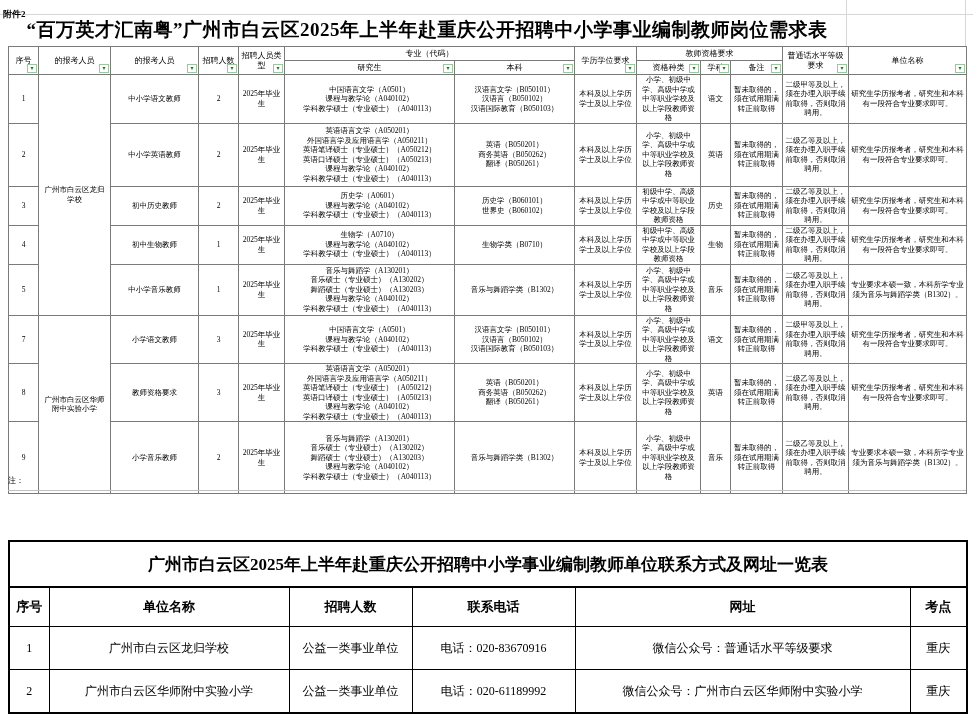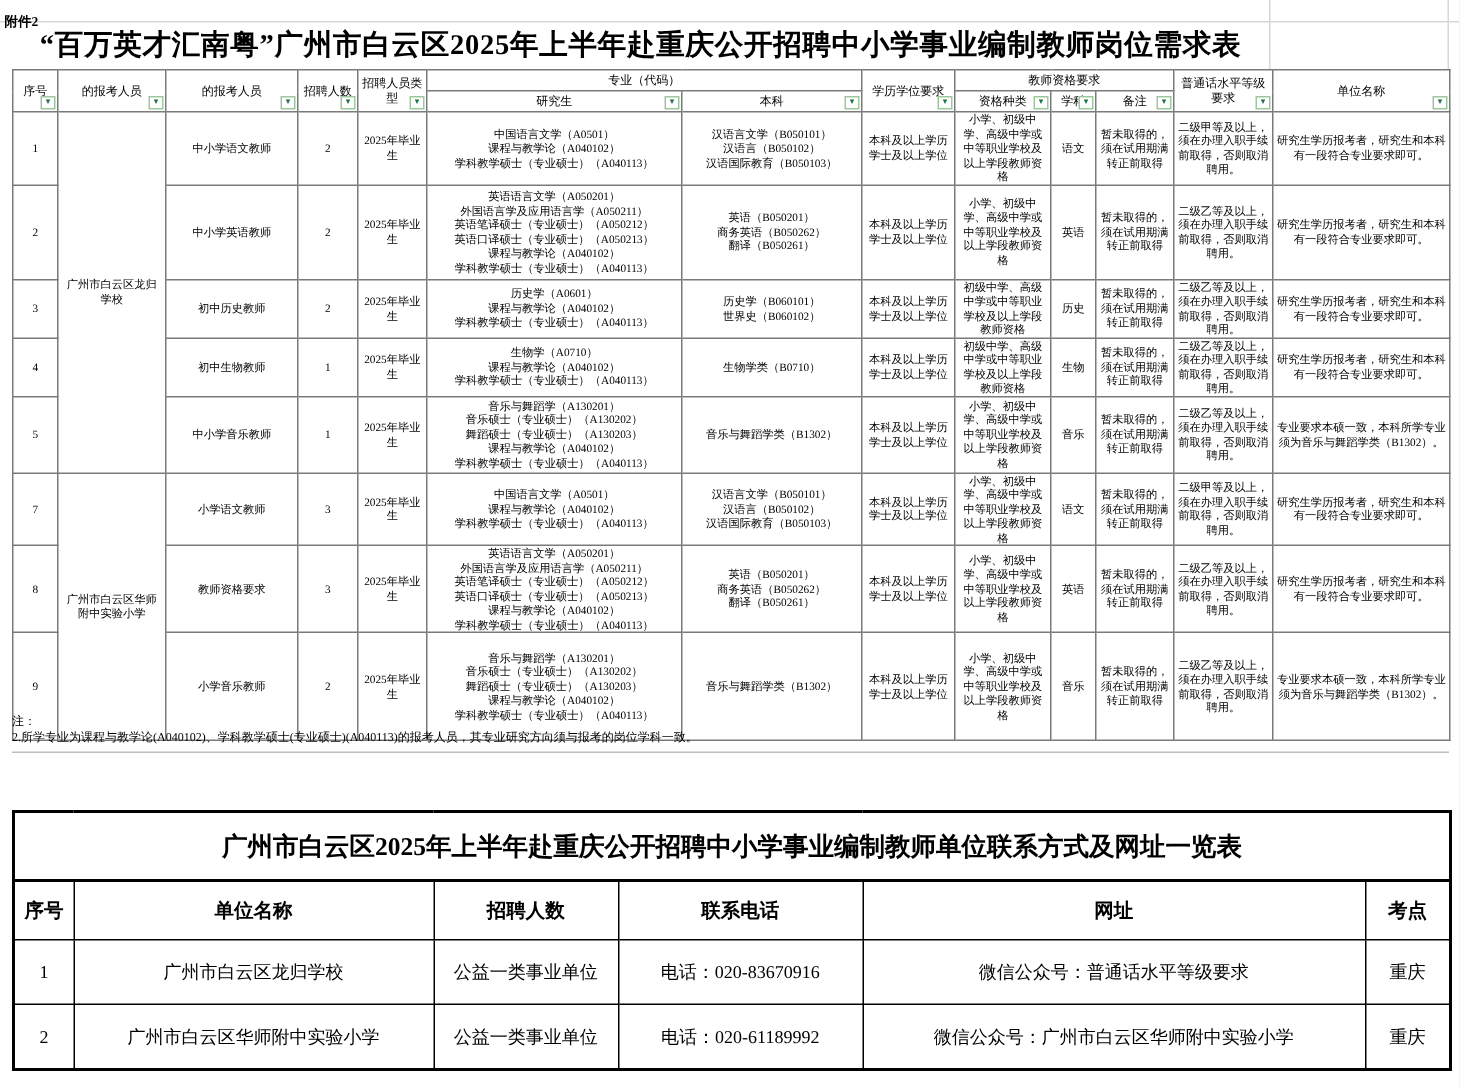--- a/index.html
+++ b/index.html
@@ -239,21 +239,20 @@
         <td class="left">暂未取得的，须在试用期满转正前取得</td>
         <td class="left">二级乙等及以上，须在办理入职手续前取得，否则取消聘用。</td>
         <td class="left">专业要求本硕一致，本科所学专业须为音乐与舞蹈学类（B1302）。</td>
       </tr>
     </tbody>
   </table>
   </div>
 
   <div class="notes">
     <div>注：</div>
-    <div>2.所学专业为课程与教学论(A040102)、学科教学硕士(专业硕士)(A040113)的报考人员，其专业研究方向须与报考的岗位学科一致。</div>
   </div>
 
   <div class="contactwrap">
   <table class="contact">
     <colgroup>
       <col style="width:40px">
           <col style="width:240px">
           <col style="width:123px">
       <col style="width:163px">
           <col style="width:335px">

